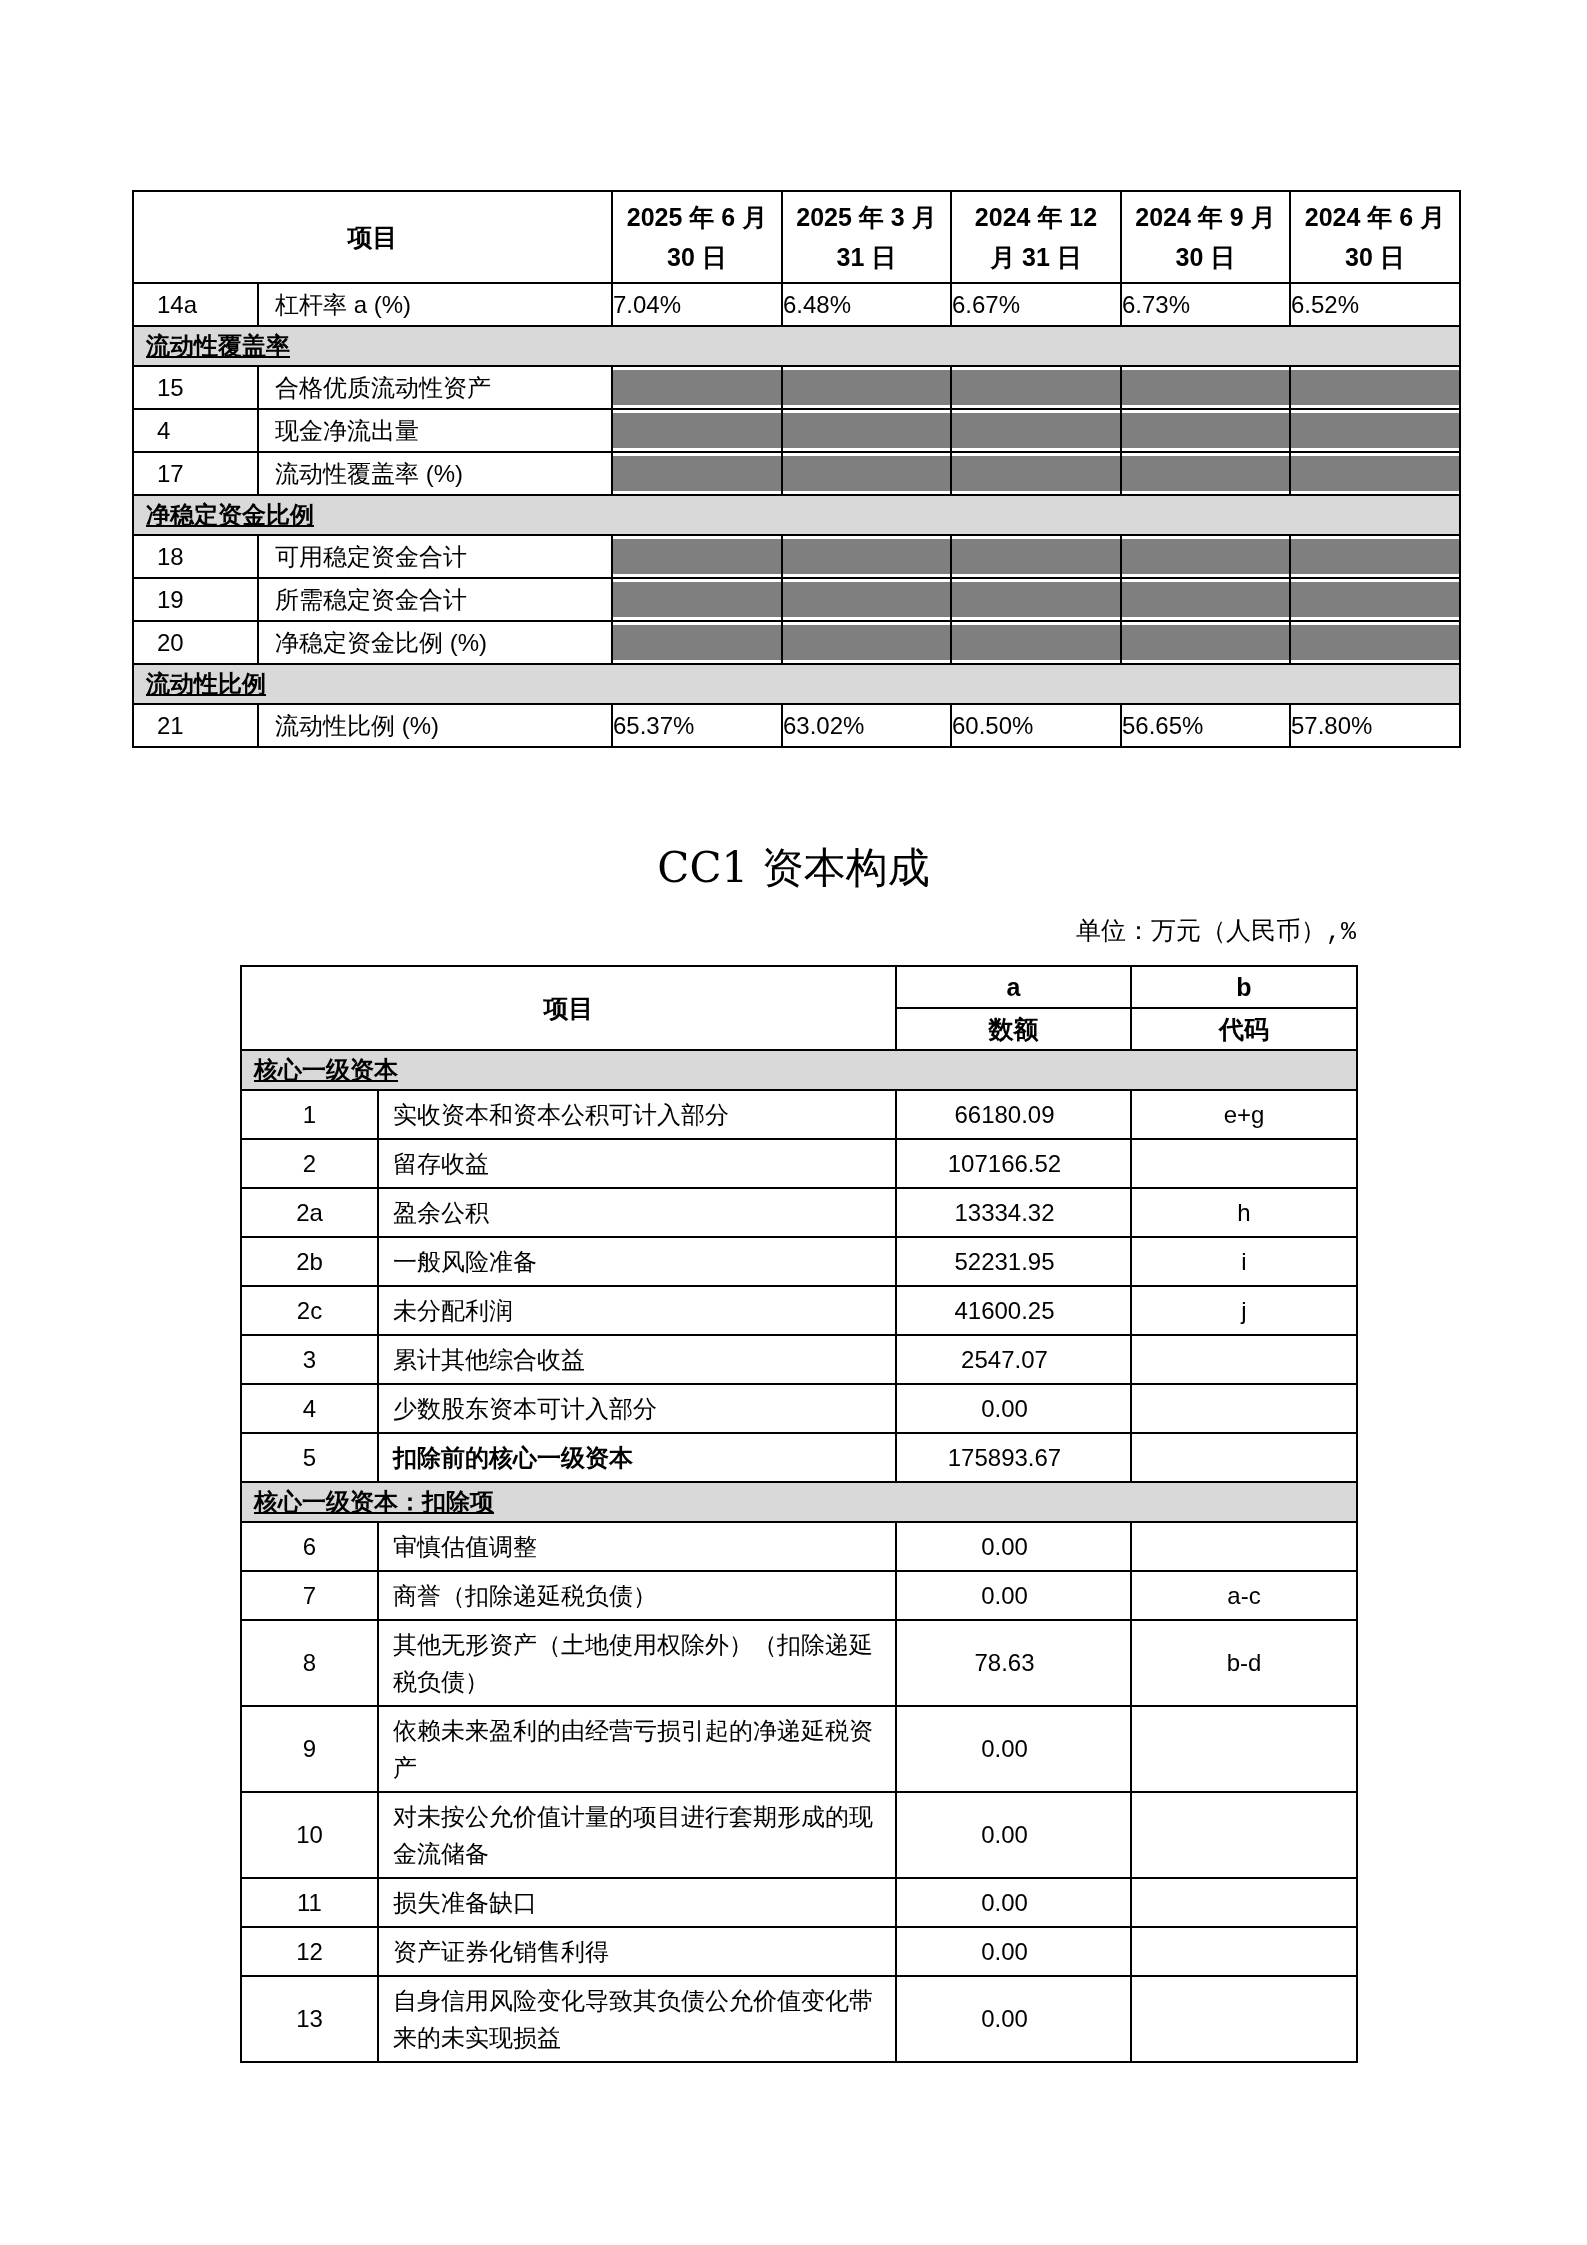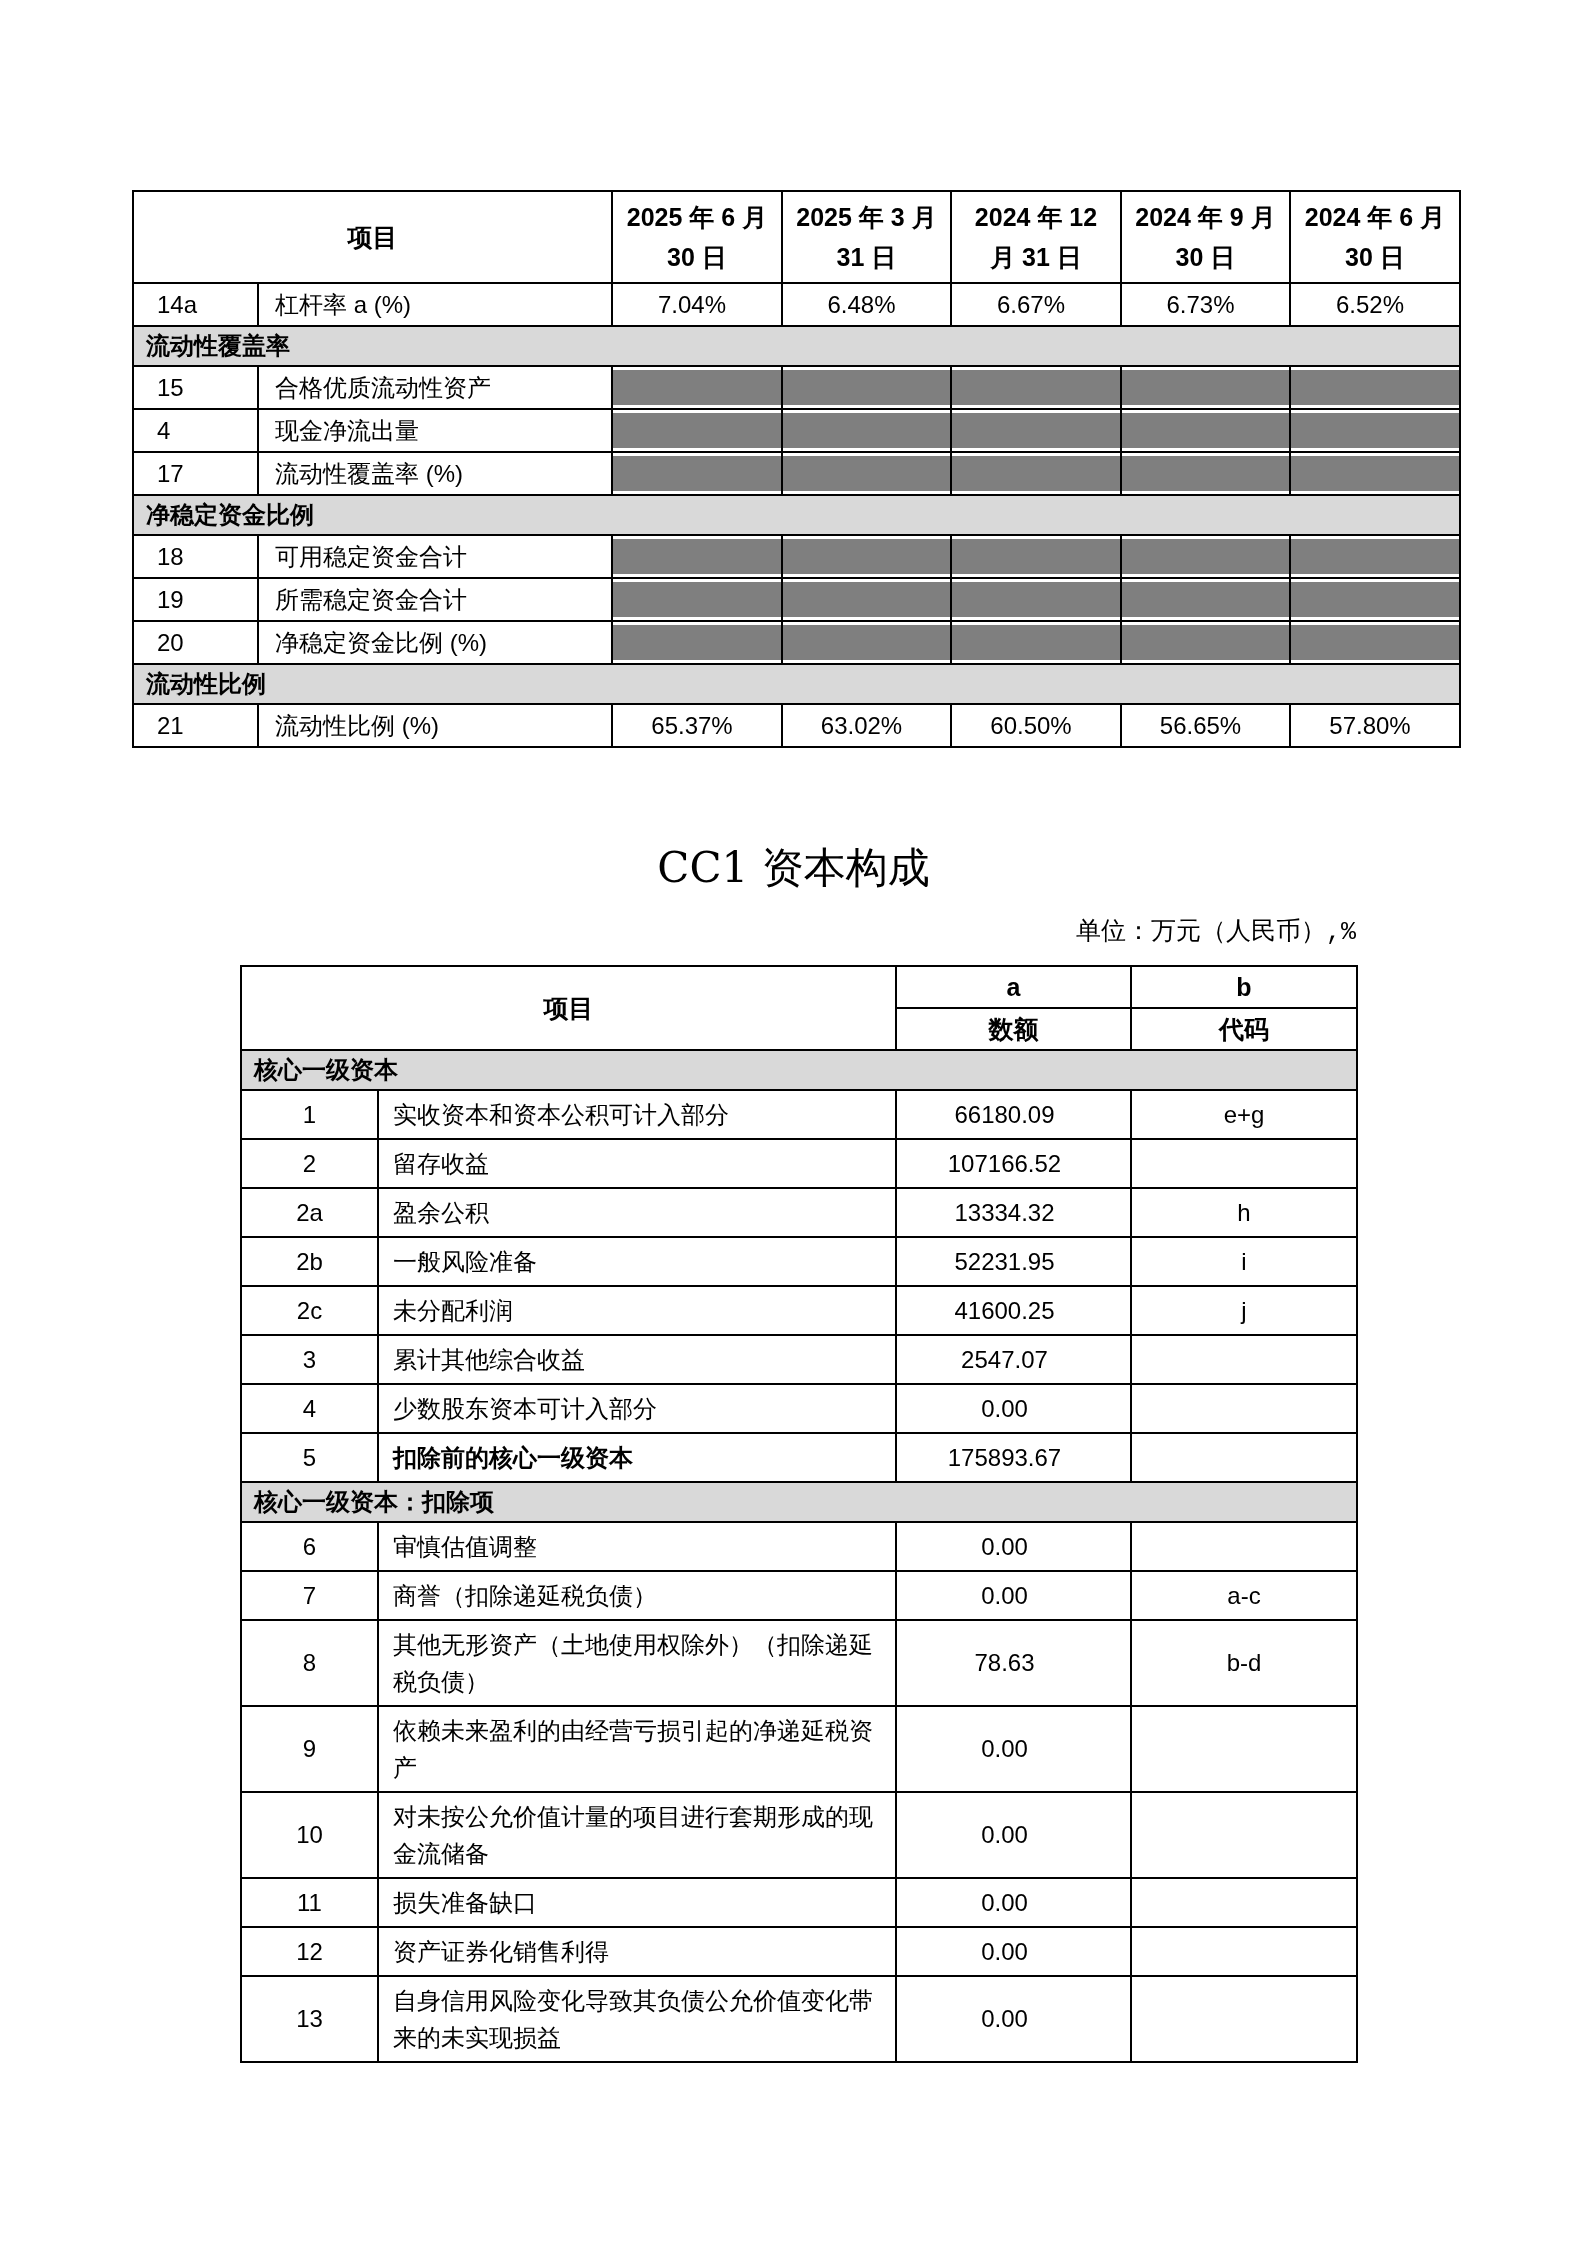--- a/index.html
+++ b/index.html
@@ -11,26 +11,26 @@
   th, td { border:2px solid #000; }
 
   
   .t1 { left:132px; top:190px; width:1327px; }
   .t1 th { font-size:25px; font-weight:bold; text-align:center; vertical-align:middle;
            height:92px; line-height:40px; padding:0 2px; }
   .t1 td { font-size:24px; vertical-align:middle; }
   .t1 tr.data-row { height:43px; }
   .t1 .num-cell { padding-left:23px;margin-left:48px; }
   .t1 .label-cell { padding-left:16px; }
-  .t1 .value-cell { text-align:center; padding-right:10px; }
+  .t1 .value-cell { text-align:left; padding-right:10px; }
   .t1 .empty-cell { height:43px; padding:0; vertical-align:middle; }
   .t1 .fill { width:100%; height:35px; background:#7f7f7f; }
 
   .section-cell { background:#d9d9d9; font-weight:bold; font-size:25px;
-                  padding-left:12px; height:40px; vertical-align:middle; text-align:left; }
+                  padding-left:12px; height:40px; vertical-align:middle; text-align:left;text-decoration:underline; }
 
   
   .cc1-title { position:absolute; top:840px; left:0; width:100%; text-align:center;
                font-family:"DejaVu Serif", serif; font-weight:normal; font-size:42px; }
   .unit-note { position:absolute; top:914px; left:240px; width:1116px; text-align:right;
                font-family:Liberation Mono, monospace; font-size:25px; }
 
   
   .t2 { left:240px; top:965px; width:1116px; }
   .t2 th { font-size:25px; font-weight:bold; text-align:center; vertical-align:middle; height:42px; }

